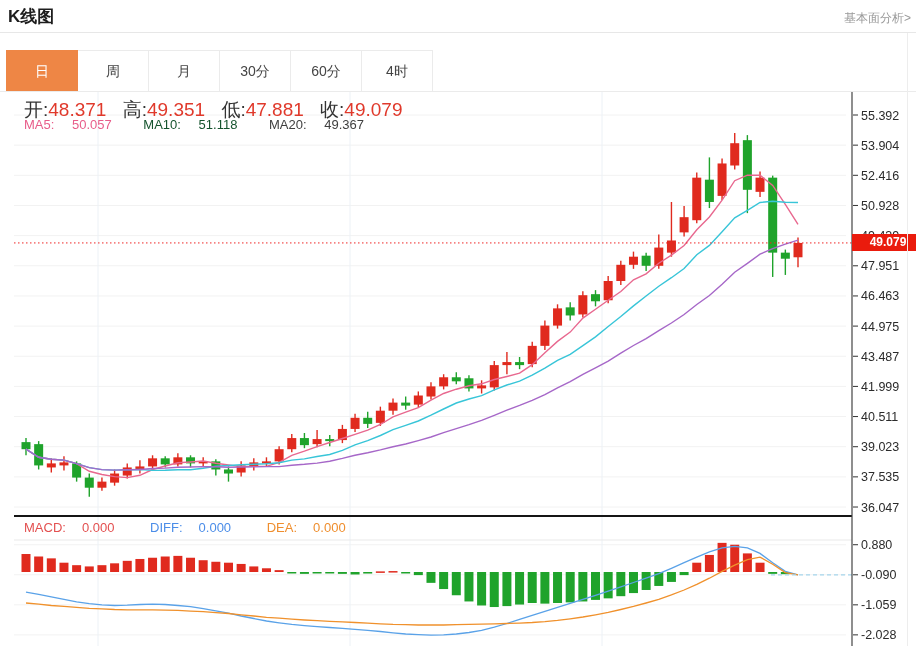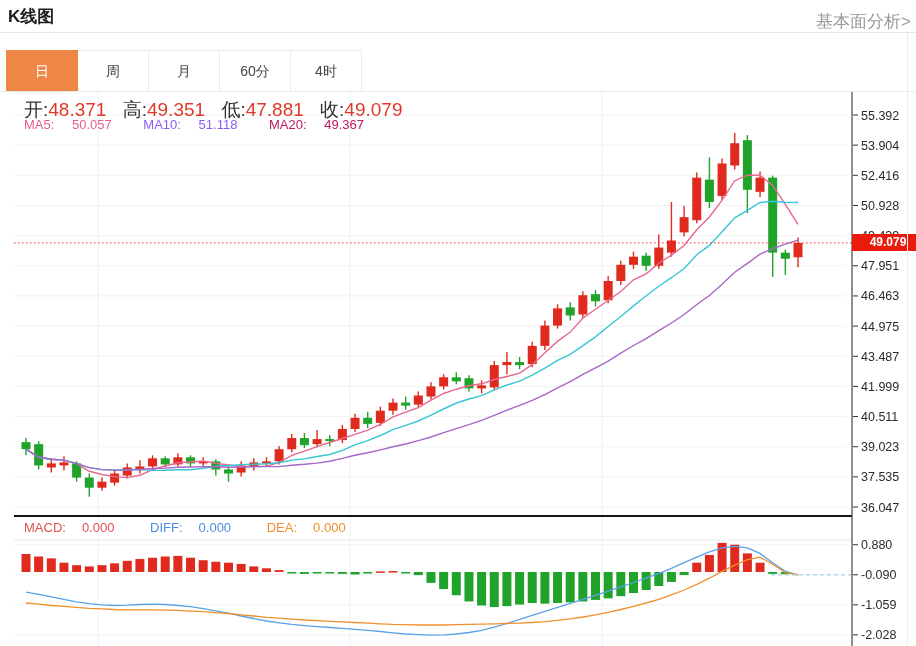--- a/index.html
+++ b/index.html
@@ -1,53 +1,54 @@
 <!DOCTYPE html>
 <html><head>
 <meta charset="utf-8">
 <style>
   html,body{margin:0;padding:0;background:#fff;}
   .page{position:relative;width:916px;height:646px;background:#fff;overflow:hidden;
         font-family:"Liberation Sans","DejaVu Sans",sans-serif;}
   .hdr-line{position:absolute;top:32px;left:0;width:916px;border-bottom:1px solid #e7e7e7;}
   .page-title{position:absolute;top:5px;left:8px;font-size:17px;font-weight:bold;color:#1d1d1d;}
-  .hdr-link{position:absolute;top:10px;right:5px;font-size:17px;color:#999;cursor:pointer;}
+  .hdr-link{position:absolute;top:10px;right:5px;font-size:12px;color:#999;cursor:pointer;}
   .right-border{position:absolute;top:33px;right:8px;bottom:0;width:1px;background:#ededed;}
   .tabs{position:absolute;top:50px;left:6px;display:flex;}
   .tab{width:70px;height:40px;line-height:40px;text-align:center;font-size:14px;color:#444;
        background:#fff;border:1px solid #ebebeb;border-left:none;cursor:pointer;box-sizing:content-box;}
   .tab:first-child{border-left:1px solid #ebebeb;}
   .tab.active{background:#ee8645;border-color:#ee8645;color:#fff;}
   .tabline{position:absolute;top:91px;left:0;width:916px;border-bottom:1px solid #ebebeb;}
   .chart{position:absolute;top:92px;left:14px;width:916px;height:554px;}
   .chart svg{position:absolute;top:0;left:0;}
   .ohlc-bar{position:absolute;top:5px;left:10px;font-size:19px;color:#333;white-space:nowrap;}
   .ohlc-bar .lab{color:#333;}
   .ohlc-bar .val{color:#e0392b;margin-right:11px;}
   .ma-bar{position:absolute;top:25px;left:10px;font-size:13px;white-space:nowrap;}
   .ma-bar span{margin-right:14px;}
-  .ma5{color:#e85d8a;} .ma10{color:#8b5cf6;text-align:center;} .ma20{color:#be185d;}
+  .ma5{color:#e85d8a;} .ma10{color:#14532d;text-align:center;} .ma20{color:#404040;}
   .macd-bar{position:absolute;top:428px;left:10px;font-size:13px;white-space:nowrap;}
   .macd-bar span{margin-right:16px;}
   .macd-t{color:#e35050;} .diff-t{color:#4b8de8;} .dea-t{color:#ef8e2e;}
   .price-tag{position:absolute;top:142px;left:838px;width:72px;height:17px;background:#ea1b0d;
              color:#fff;font-size:12px;font-weight:bold;text-align:center;line-height:17px;}
 </style>
 </head>
 <body>
 
 <div class="page">
   <div class="page-title">K线图</div>
   <div class="hdr-link">基本面分析&gt;</div>
   <div class="hdr-line"></div>
 
   <div class="tabs">
     <div class="tab active">日</div>
     <div class="tab">周</div>
     <div class="tab">月</div>
+    <div class="tab">30分</div>
     <div class="tab">60分</div>
     <div class="tab">4时</div>
   </div>
   <div class="tabline"></div>
 
   <div class="chart">
     <svg id="chart-svg" width="916" height="554" font-family="Liberation Sans, DejaVu Sans, sans-serif">
         <g>
           <line x1="0" y1="23" x2="832" y2="23" stroke="#f2f2f2" stroke-width="1"></line>
           <line x1="0" y1="53.154" x2="832" y2="53.154" stroke="#f2f2f2" stroke-width="1"></line>

